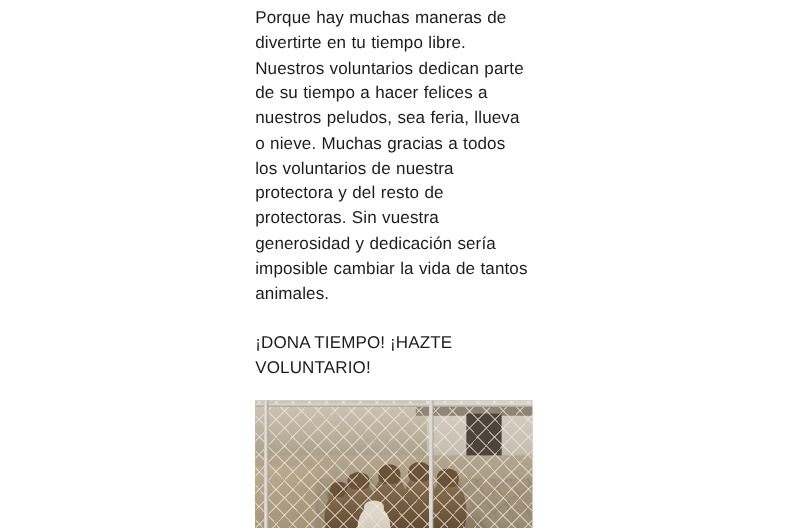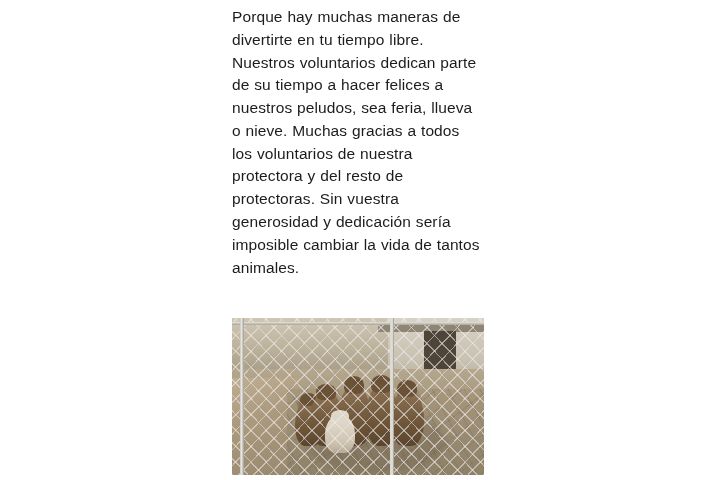--- a/index.html
+++ b/index.html
@@ -198,20 +198,21 @@
 <body>
 
 <div class="page">
 
   <div class="content">
 
     <p class="paragraph">Porque hay muchas maneras de divertirte en tu tiempo libre. Nuestros voluntarios dedican parte de su tiempo a hacer felices a nuestros peludos, sea feria, llueva o nieve. Muchas gracias a todos los voluntarios de nuestra protectora y del resto de protectoras. Sin vuestra generosidad y dedicación sería imposible cambiar la vida de tantos animales.</p>
 
     <div class="spacer"></div>
 
+    <p class="callout">¡DONA TIEMPO! ¡HAZTE VOLUNTARIO!</p>
 
     <div class="photo-wrap">
       <div class="photo">
         <div class="sky-wall"></div>
         <div class="far-building"></div>
         <div class="roof-beam"></div>
         <div class="door-dark"></div>
         <div class="ground"></div>
         <div class="dirt-left"></div>
         <div class="paving"></div>

